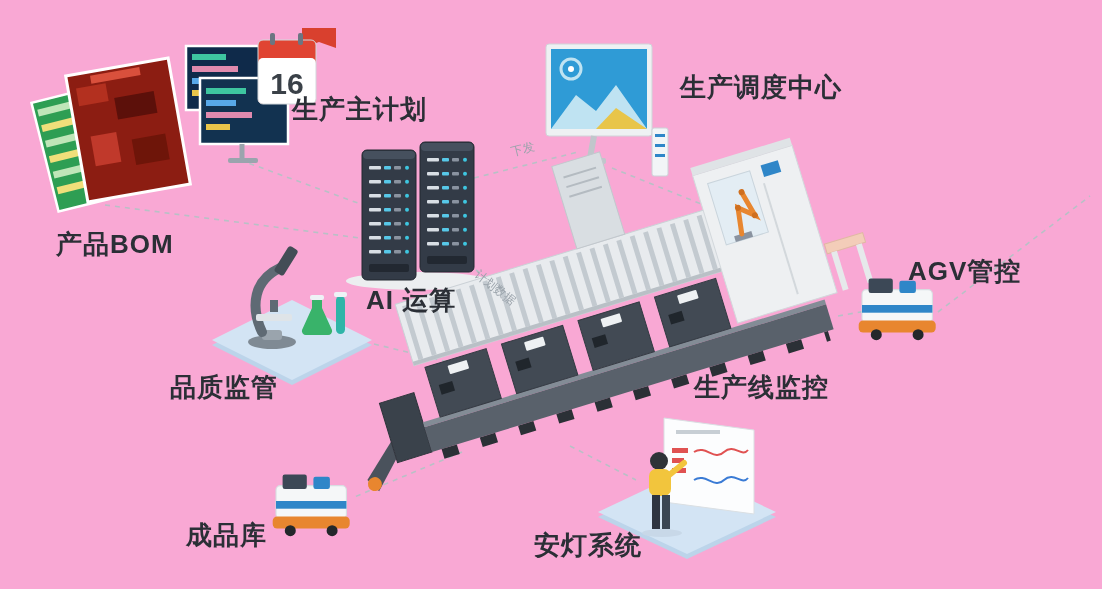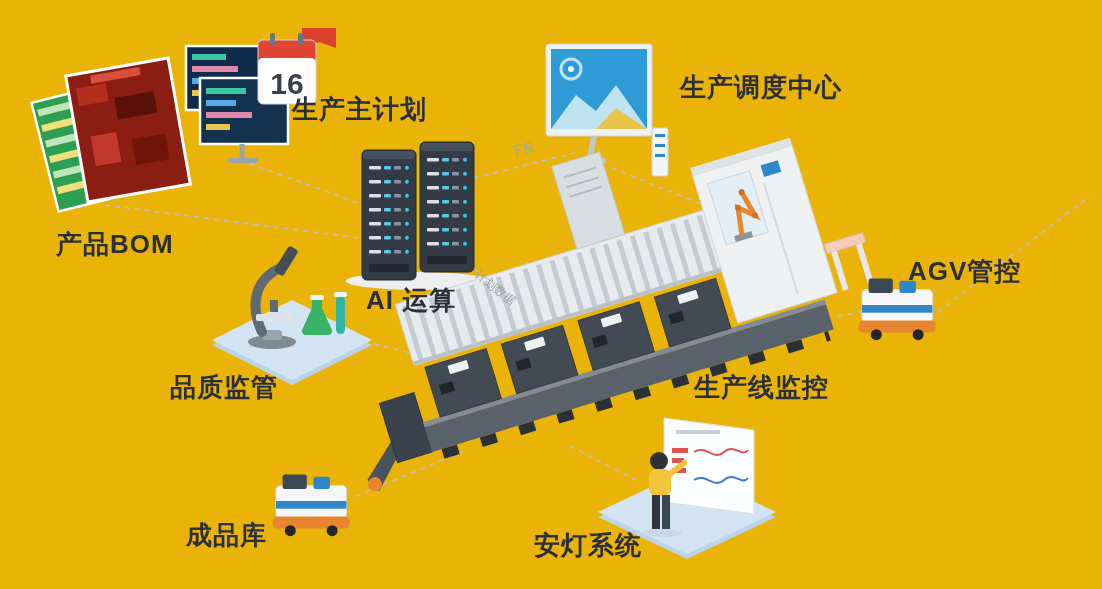--- a/index.html
+++ b/index.html
@@ -1,16 +1,16 @@
 <!DOCTYPE html>
 <html><head>
 <meta charset="utf-8">
 <style>
   html,body{margin:0;padding:0;background:#ffffff;}
-  .stage{position:relative;width:1102px;height:589px;background:#eab308;overflow:hidden;
+  .stage{position:relative;width:1102px;height:589px;background:#f9a8d4;overflow:hidden;
          font-family:"Liberation Sans", sans-serif;}
   svg{display:block;}
   text.node-label{font-family:"Liberation Sans", sans-serif;font-weight:bold;
                   font-size:26px;fill:#2b2f36;letter-spacing:1px;}
   text.edge-label{font-family:"Liberation Sans", sans-serif;font-size:12px;fill:#9aa3ab;}
   text.cal-day{font-family:"Liberation Sans", sans-serif;font-weight:bold;font-size:30px;fill:#3a4148;}
 </style>
 </head>
 <body>
 

